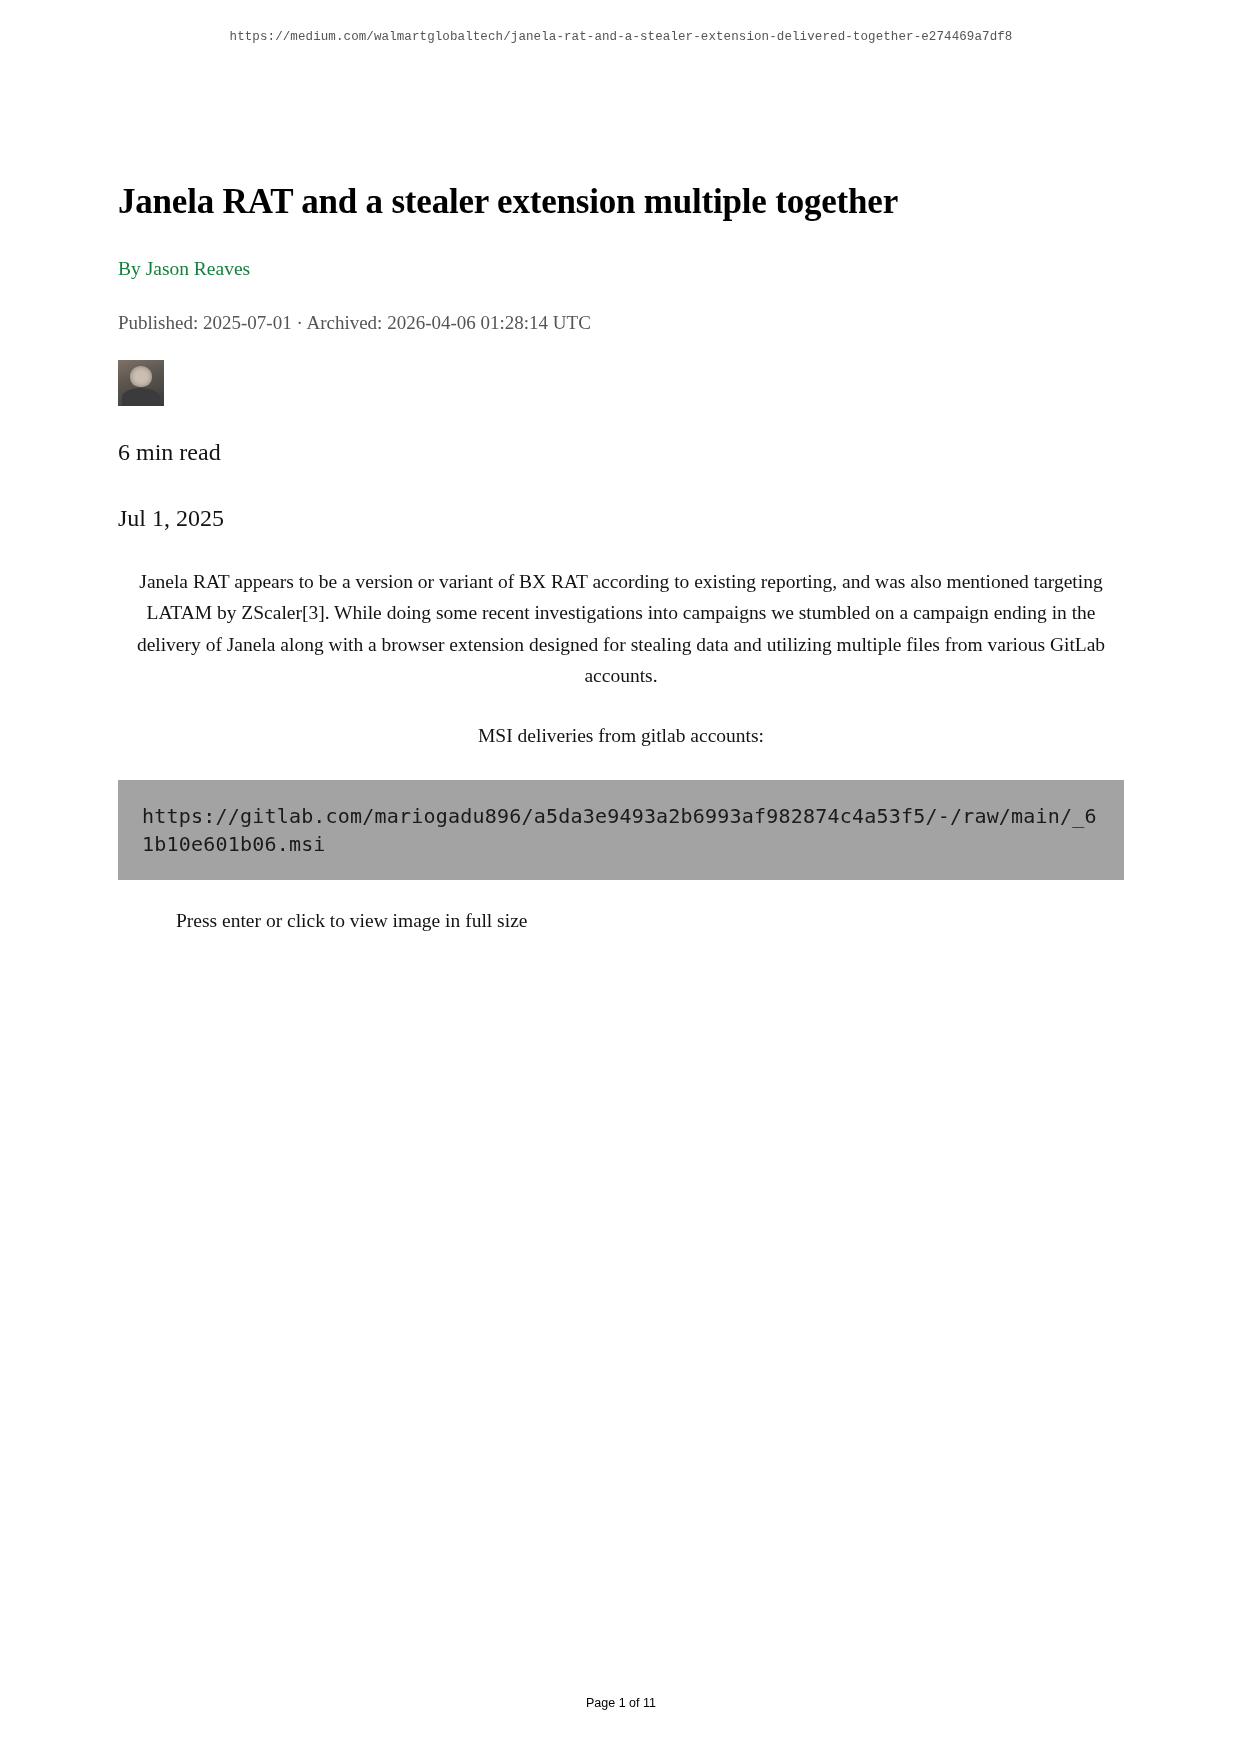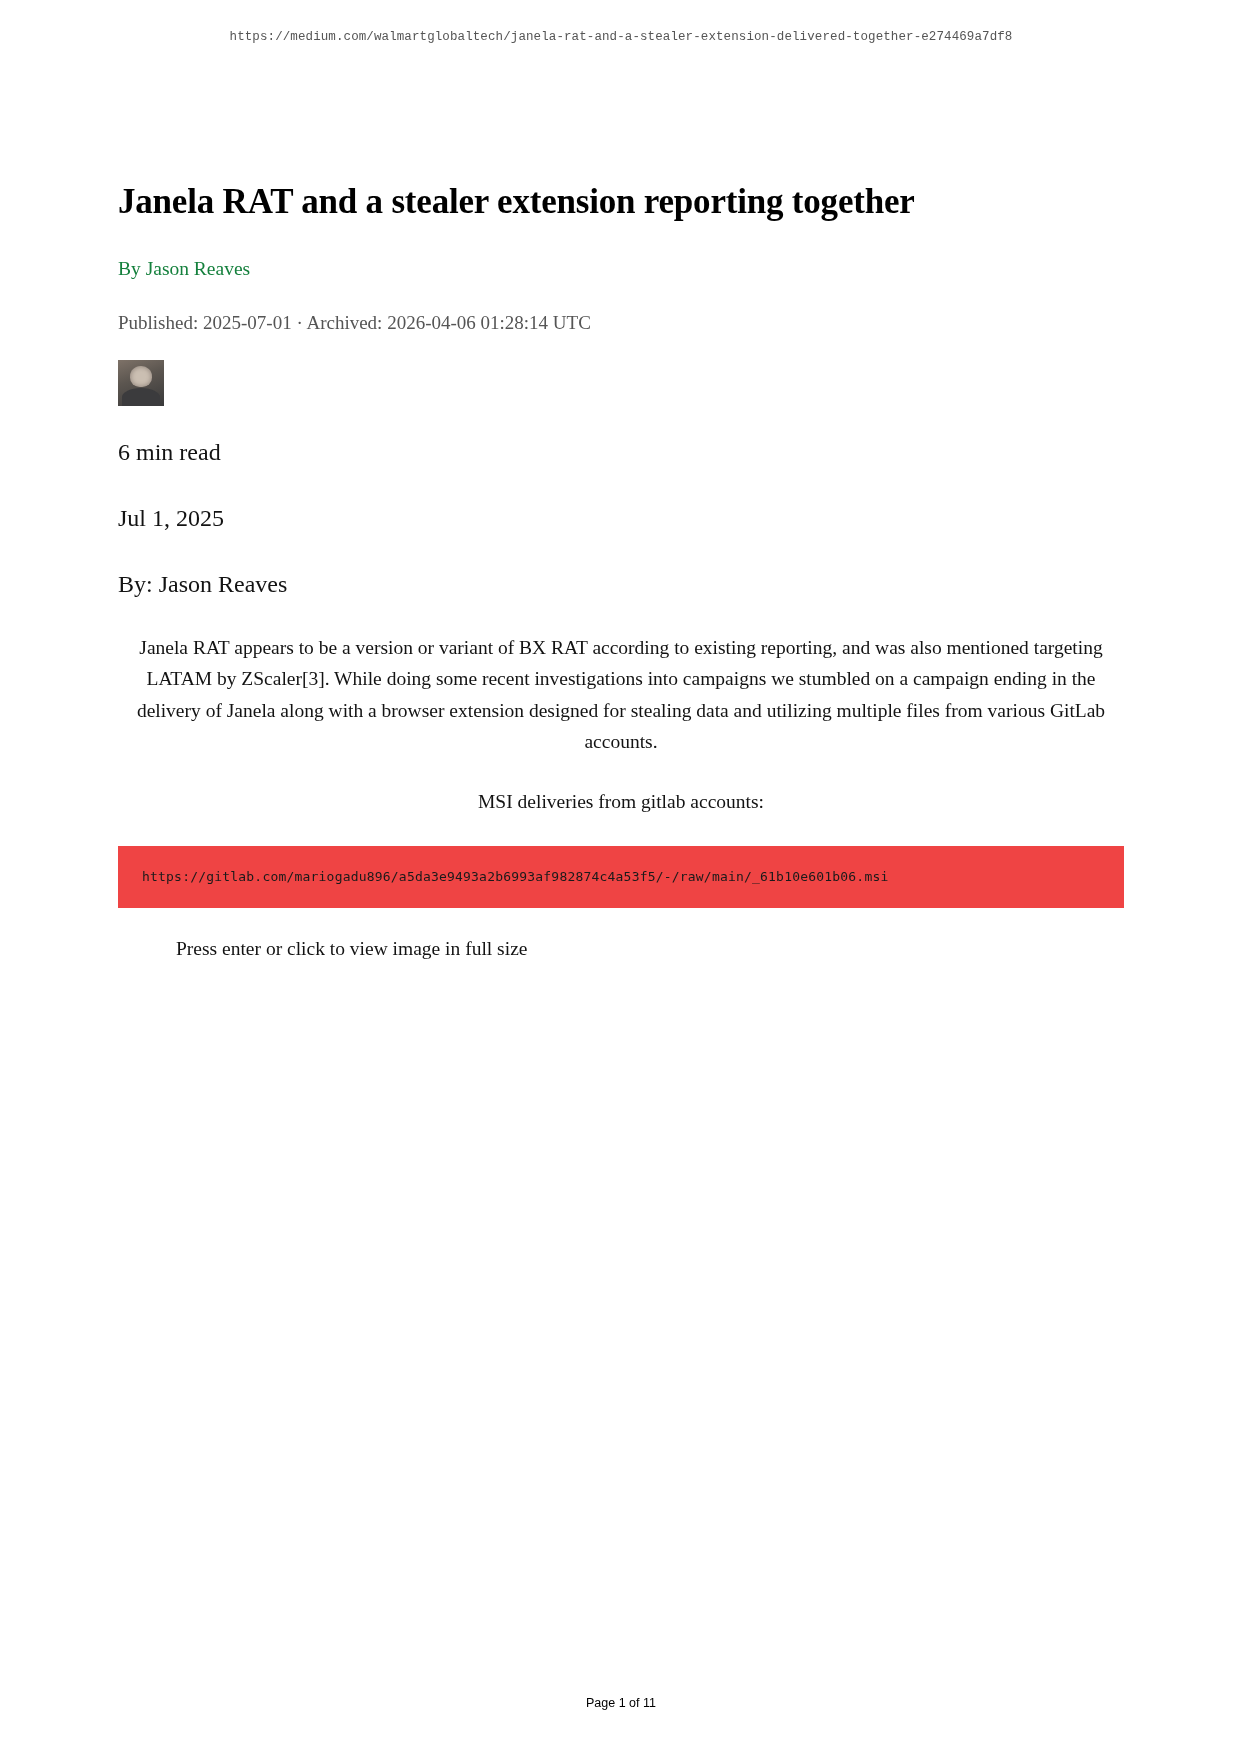--- a/index.html
+++ b/index.html
@@ -93,25 +93,25 @@
     color: #131313;
     text-align: center;
   }
   p.meta-line {
     font-size: 24px;
     line-height: 1.5;
     margin: 0 0 30px 0;
     color: #131313;
   }
   .codeblock {
-    background: #ef4444;
+    background: #a3a3a3;
     padding: 22px 24px;
     margin: 10px 0 30px 0;
     font-family: "DejaVu Sans Mono", monospace;
-    font-size: 13px;
+    font-size: 20px;
     line-height: 1.4;
     color: #1a1a1a;
     white-space: pre-wrap;
     word-break: break-all;
     letter-spacing: 0.2px;
   }
   .image-caption {
     font-size: 19.5px;
     color: #131313;
     margin: 24px 0 0 58px;
@@ -129,33 +129,32 @@
 </style>
 </head>
 <body>
 
 <div class="page">
 
   <div class="header-url">https://medium.com/walmartglobaltech/janela-rat-and-a-stealer-extension-delivered-together-e274469a7df8</div>
 
   <div class="content">
 
-    <h1 class="title">Janela RAT and a stealer extension reporting together</h1>
+    <h1 class="title">Janela RAT and a stealer extension multiple together</h1>
 
     <p class="byline">By Jason Reaves</p>
 
     <p class="pubinfo">Published: 2025-07-01 · Archived: 2026-04-06 01:28:14 UTC</p>
 
     <div class="avatar"></div>
 
     <p class="meta-line">6 min read</p>
 
     <p class="meta-line">Jul 1, 2025</p>
 
-    <p class="meta-line">By: Jason Reaves</p>
 
     <p class="body">Janela RAT appears to be a version or variant of BX RAT according to existing reporting, and was also mentioned targeting LATAM by ZScaler[3]. While doing some recent investigations into campaigns we stumbled on a campaign ending in the delivery of Janela along with a browser extension designed for stealing data and utilizing multiple files from various GitLab accounts.</p>
 
     <p class="body">MSI deliveries from gitlab accounts:</p>
 
     <div class="codeblock">https://gitlab.com/mariogadu896/a5da3e9493a2b6993af982874c4a53f5/-/raw/main/_61b10e601b06.msi</div>
 
     <div class="image-caption">Press enter or click to view image in full size</div>
 
   </div>

